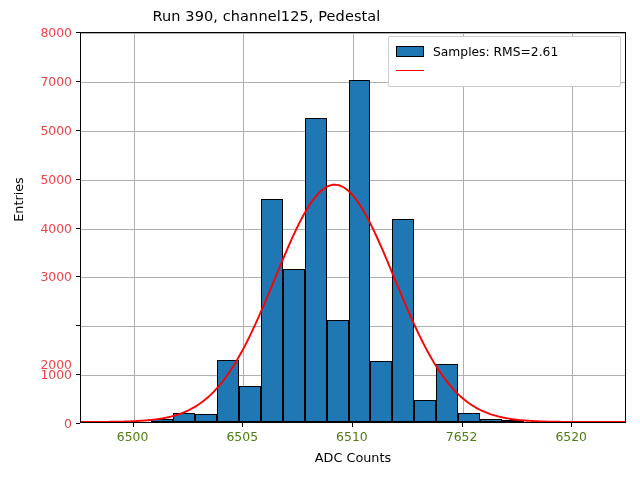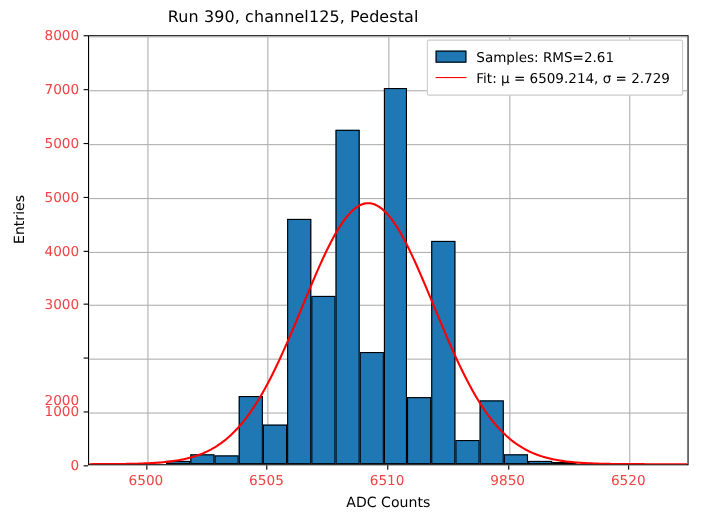--- a/index.html
+++ b/index.html
@@ -76,21 +76,21 @@
     position: absolute;
     top: 423px;
     width: 1px;
     height: 4px;
     background: #000000;
   }
   .ticklabel-x {
     position: absolute;
     top: 429px;
     font-size: 12.4px;
-    color: #ef4444;
+    color: #4d7c0f;
     transform: translateX(-50%);
     white-space: nowrap;
   }
   .tick-y {
     position: absolute;
     left: 76px;
     width: 4px;
     height: 1px;
     background: #000000;
   }
@@ -211,21 +211,21 @@
   </div>
 
   <div id="xticks">
       <div class="tick-x" style="left: 132.627px;"></div>
       <div class="ticklabel-x" style="left: 132.627px;">6500</div>
       <div class="tick-x" style="left: 242.265px;"></div>
       <div class="ticklabel-x" style="left: 242.265px;">6505</div>
       <div class="tick-x" style="left: 351.904px;"></div>
       <div class="ticklabel-x" style="left: 351.904px;">6510</div>
       <div class="tick-x" style="left: 461.542px;"></div>
-      <div class="ticklabel-x" style="left: 461.542px;">9850</div>
+      <div class="ticklabel-x" style="left: 461.542px;">7652</div>
       <div class="tick-x" style="left: 571.181px;"></div>
       <div class="ticklabel-x" style="left: 571.181px;">6520</div>
     </div>
   <div id="yticks">
       <div class="tick-y" style="top: 423px;"></div>
       <div class="ticklabel-y" style="top: 423px;">0</div>
       <div class="tick-y" style="top: 374.125px;"></div>
       <div class="ticklabel-y" style="top: 374.125px;">1000</div>
       <div class="tick-y" style="top: 325.25px;"></div>
       <div class="ticklabel-y" style="top: 325.25px; margin-top: 39px;">2000</div>
@@ -246,17 +246,16 @@
   <div id="xlabel">ADC Counts</div>
   <div id="ylabel">Entries</div>
 
   <div id="legend">
     <div class="legend-row">
       <span class="legend-swatch-patch"></span>
       <span class="legend-text">Samples: RMS=2.61</span>
     </div>
     <div class="legend-row">
       <span class="legend-swatch-line"></span>
-      <span class="legend-text">Fit: μ = 6509.214, σ = 2.729</span>
     </div>
   </div>
 
 </div>
 
 </body></html>

